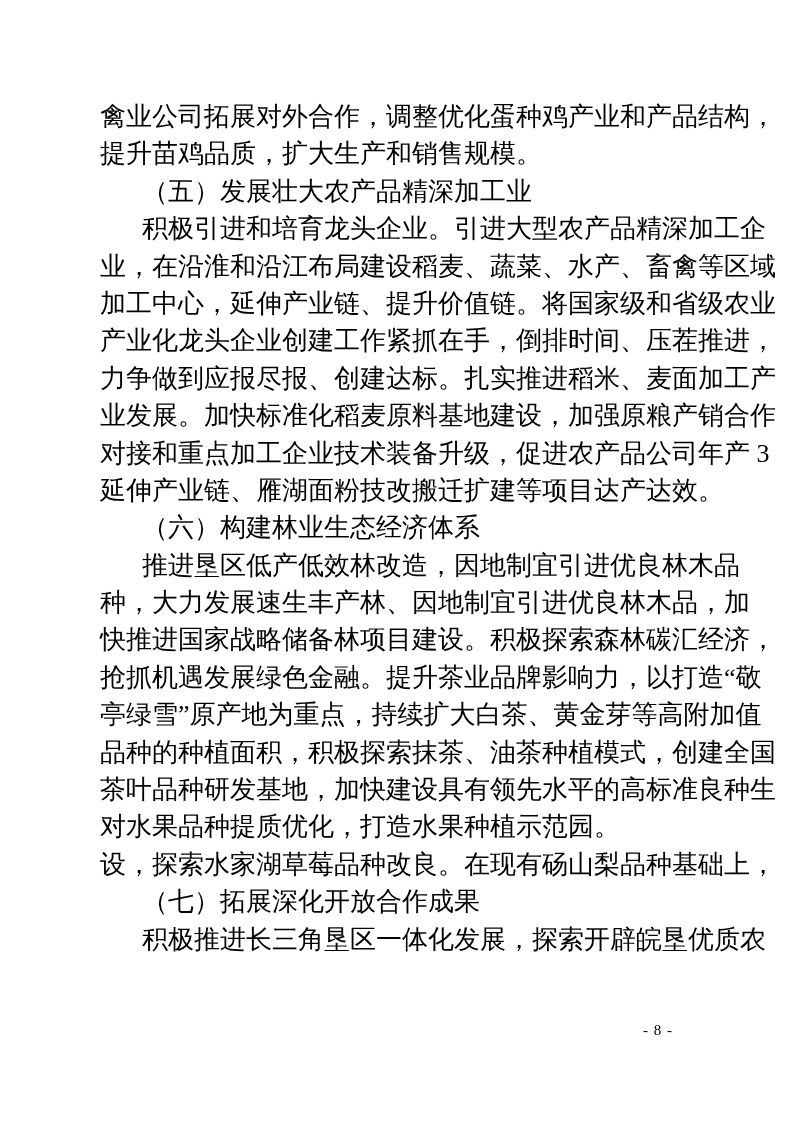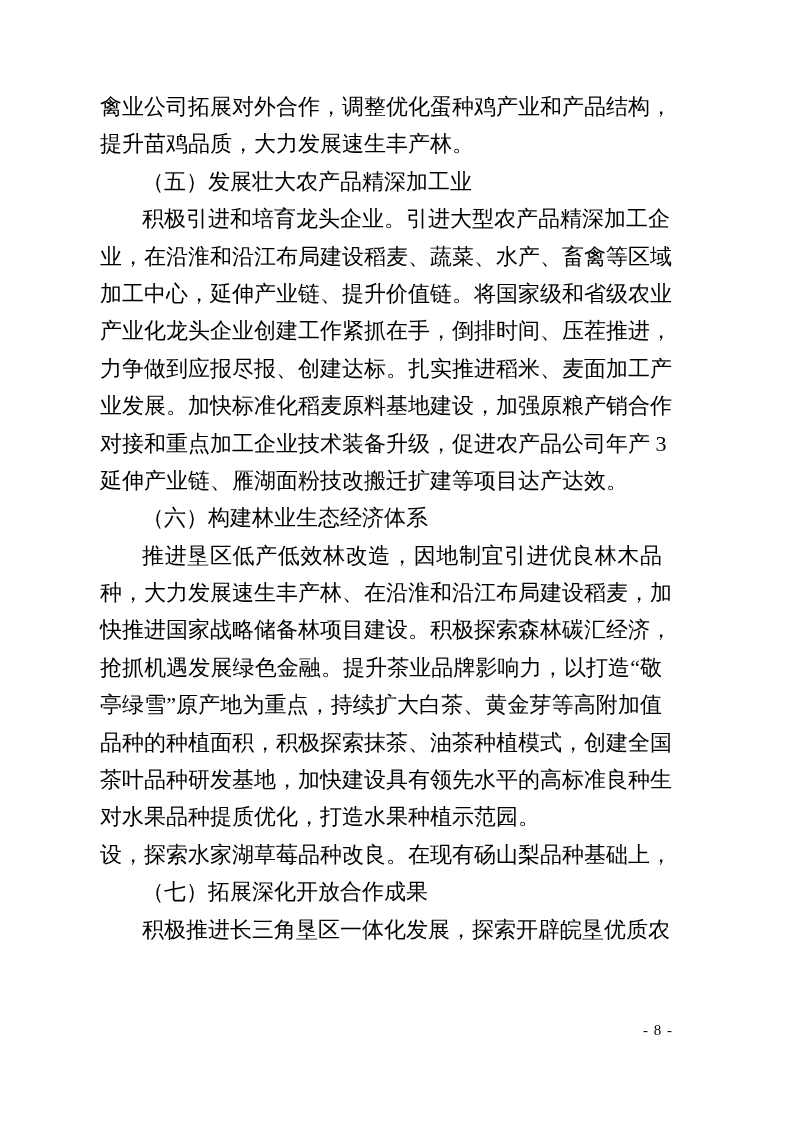--- a/index.html
+++ b/index.html
@@ -12,23 +12,23 @@
     width: 794px;
     height: 1123px;
     background: #ffffff;
     color: #000000;
     font-family: "Liberation Serif", "DejaVu Serif", serif;
     overflow: hidden;
   }
   .textblock {
     position: absolute;
     left: 100px;
-    top: 88px;
+    top: 98px;
     width: 562px;
-    font-size: 22px;
+    font-size: 26px;
   }
   .line {
     height: 37.4px;
     line-height: 37.4px;
     white-space: nowrap;
     text-align: justify;
     text-align-last: justify;
     -moz-text-align-last: justify;
     text-justify: inter-character;
   }
@@ -53,41 +53,41 @@
     color: #000000;
   }
 </style>
 </head>
 <body>
 
 <div class="page">
   <div class="textblock" id="textblock">
       <div class="block paragraph">
         <div class="line">禽业公司拓展对外合作，调整优化蛋种鸡产业和产品结构，</div>
-        <div class="line nofill">提升苗鸡品质，大力发展速生丰产林。</div>
+        <div class="line nofill">提升苗鸡品质，扩大生产和销售规模。</div>
       </div>
       <div class="block heading">
         <div class="line indent nofill">（五）发展壮大农产品精深加工业</div>
       </div>
       <div class="block paragraph">
         <div class="line indent">积极引进和培育龙头企业。引进大型农产品精深加工企</div>
         <div class="line">业，在沿淮和沿江布局建设稻麦、蔬菜、水产、畜禽等区域</div>
         <div class="line">加工中心，延伸产业链、提升价值链。将国家级和省级农业</div>
         <div class="line">产业化龙头企业创建工作紧抓在手，倒排时间、压茬推进，</div>
         <div class="line">力争做到应报尽报、创建达标。扎实推进稻米、麦面加工产</div>
         <div class="line">业发展。加快标准化稻麦原料基地建设，加强原粮产销合作</div>
         <div class="line">对接和重点加工企业技术装备升级，促进农产品公司年产 3</div>
         <div class="line nofill">延伸产业链、雁湖面粉技改搬迁扩建等项目达产达效。</div>
       </div>
       <div class="block heading">
         <div class="line indent nofill">（六）构建林业生态经济体系</div>
       </div>
       <div class="block paragraph">
         <div class="line indent">推进垦区低产低效林改造，因地制宜引进优良林木品</div>
-        <div class="line">种，大力发展速生丰产林、在沿淮和沿江布局建设稻麦，加</div>
+        <div class="line">种，大力发展速生丰产林、因地制宜引进优良林木品，加</div>
         <div class="line">快推进国家战略储备林项目建设。积极探索森林碳汇经济，</div>
         <div class="line">抢抓机遇发展绿色金融。提升茶业品牌影响力，以打造“敬</div>
         <div class="line">亭绿雪”原产地为重点，持续扩大白茶、黄金芽等高附加值</div>
         <div class="line">品种的种植面积，积极探索抹茶、油茶种植模式，创建全国</div>
         <div class="line">茶叶品种研发基地，加快建设具有领先水平的高标准良种生</div>
         <div class="line nofill">对水果品种提质优化，打造水果种植示范园。</div>
         <div class="line">设，探索水家湖草莓品种改良。在现有砀山梨品种基础上，</div>
       </div>
       <div class="block heading">
         <div class="line indent nofill">（七）拓展深化开放合作成果</div>

